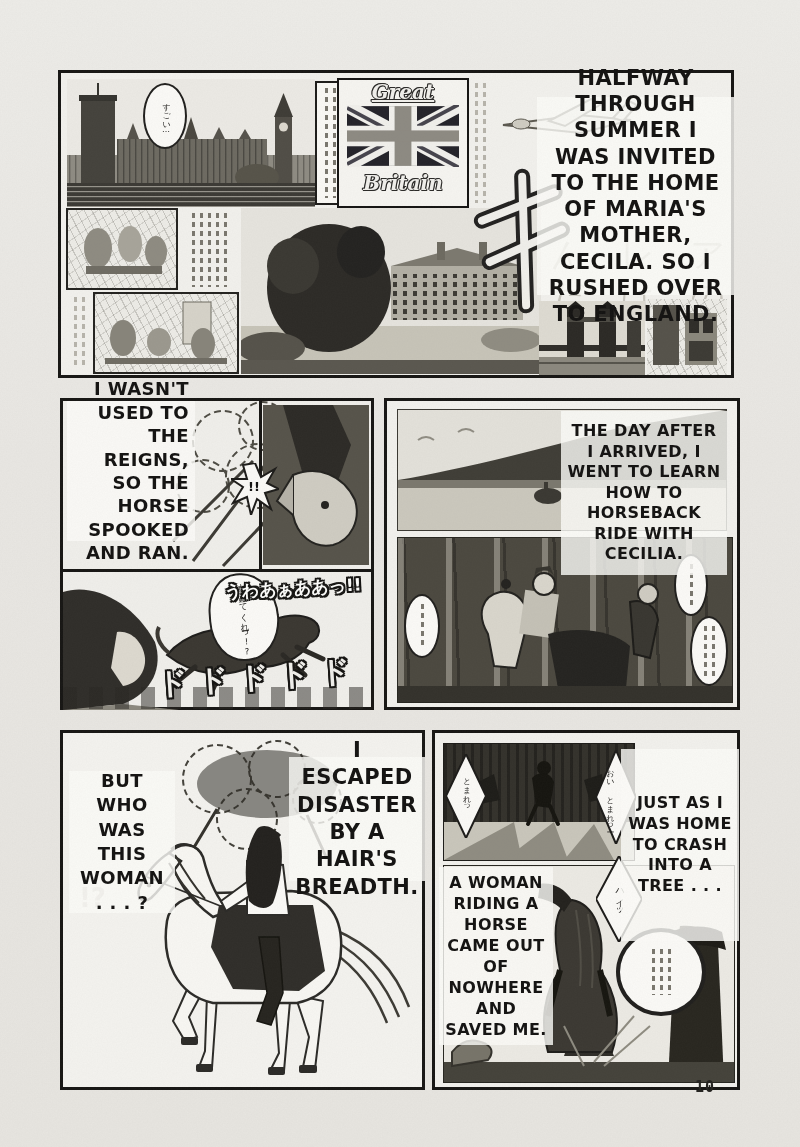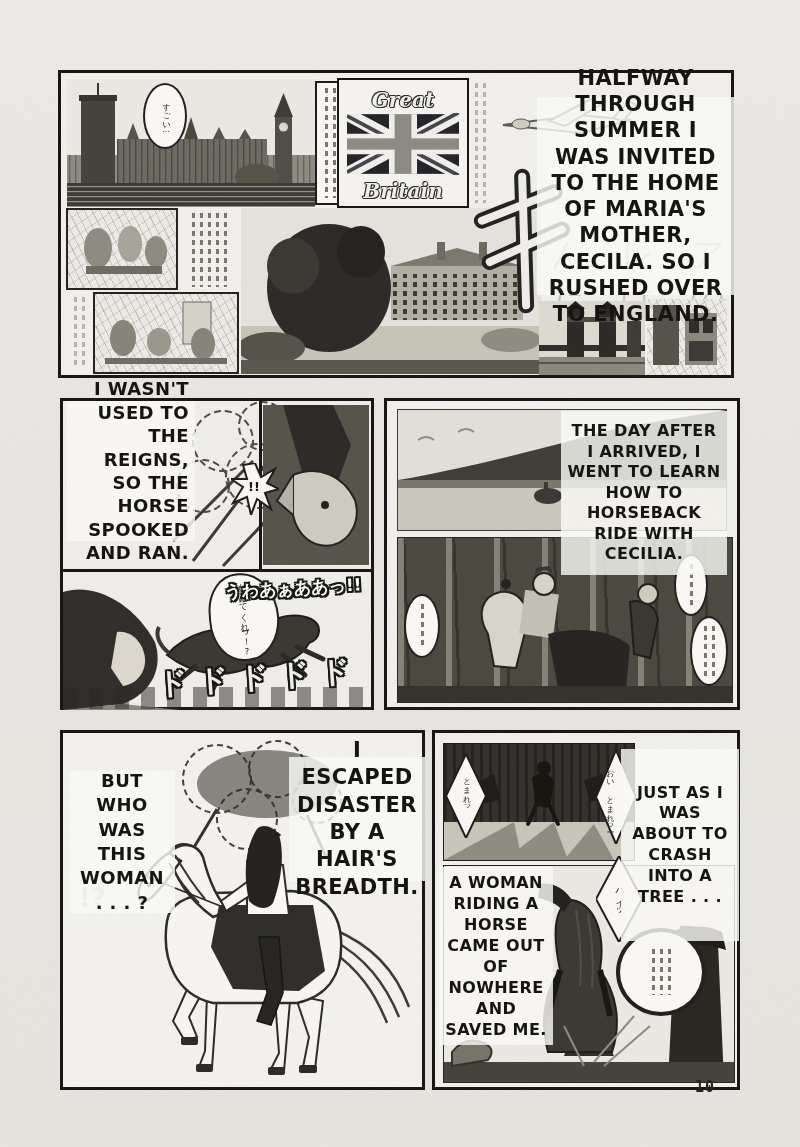--- a/index.html
+++ b/index.html
@@ -70,21 +70,21 @@
     </div>
 
     <div class="abs" style="left:254px;top:8px;width:30px;height:124px;background:#faf9f5;border:2px solid #1c1b19;padding:5px 4px;">
       <div class="fake" style="height:110px;">
           <i></i>
           <i></i>
         </div>
     </div>
 
     <div class="abs" style="left:276px;top:5px;width:132px;height:130px;background:#f6f5f1;border:2px solid #141312;text-align:center;">
-      <div class="outline-txt" style="font:bold italic 20px 'DejaVu Serif',serif;margin-top:8px;">Great</div>
+      <div class="outline-txt" style="font:bold italic 20px 'DejaVu Serif',serif;margin-top:0;text-decoration:underline;">Great</div>
       <svg width="112" height="62" viewBox="0 0 120 64" style="margin-top:1px;">
         <rect width="120" height="64" fill="#232229"></rect>
         <line x1="0" y1="0" x2="120" y2="64" stroke="#f1f0ec" stroke-width="14"></line>
         <line x1="120" y1="0" x2="0" y2="64" stroke="#f1f0ec" stroke-width="14"></line>
         <line x1="0" y1="2" x2="120" y2="66" stroke="#45434c" stroke-width="4"></line>
         <line x1="120" y1="-2" x2="0" y2="62" stroke="#45434c" stroke-width="4"></line>
         <rect x="45" width="30" height="64" fill="#f1f0ec"></rect>
         <rect y="21" width="120" height="22" fill="#f1f0ec"></rect>
         <rect x="51" width="18" height="64" fill="#8d8a82"></rect>
         <rect y="26" width="120" height="12" fill="#8d8a82"></rect>
@@ -405,21 +405,21 @@
         <span class="vjp" style="position:absolute;left:14px;top:18px;font-size:8px;">とまれっ</span>
       </div>
       <div class="abs" style="left:152px;top:6px;width:40px;height:94px;">
         <svg width="40" height="94" viewBox="0 0 40 94">
             <polygon points="20,0 40,47 20,94 0,47" fill="#fbfaf7" stroke="#1c1b19" stroke-width="2"></polygon>
           </svg>
         <span class="vjp" style="position:absolute;left:9px;top:14px;font-size:8px;line-height:1.05;">おい とまれっー</span>
       </div>
     </div>
 
-    <div class="cap" style="left:186px;top:16px;width:118px;height:192px;font-size:16px;line-height:1.3;">JUST AS I WAS ABOUT TO CRASH INTO A TREE . . .</div>
+    <div class="cap" style="left:186px;top:16px;width:118px;height:192px;font-size:16px;line-height:1.3;">JUST AS I WAS HOME TO CRASH INTO A TREE . . .</div>
 
     <div class="abs" style="left:8px;top:132px;width:292px;height:218px;background:#eceae4;border:1px solid #26251f;">
       <svg width="290" height="216" viewBox="0 0 290 216">
         <path d="M120,190 l50,0 -8,-18 10,-20 -54,-2 8,22 Z" fill="#2e2c27"></path>
 
         <path d="M128,34 C150,38 162,66 156,104 C172,126 178,156 168,186 L104,186 C96,156 100,126 116,104 C108,66 110,40 128,34 Z" fill="#3b3832" stroke="#1e1d1a" stroke-width="2"></path>
         <path d="M128,34 C120,22 108,16 96,18 L94,32 C104,34 114,38 120,46 Z" fill="#23211d"></path>
         <path d="M116,104 L104,150 M156,104 L166,150" stroke="#16150f" stroke-width="6"></path>
         <g stroke="#504d45" stroke-width="2" fill="none">
             <path d="M132,44 C136,70 138,96 136,120"></path>

